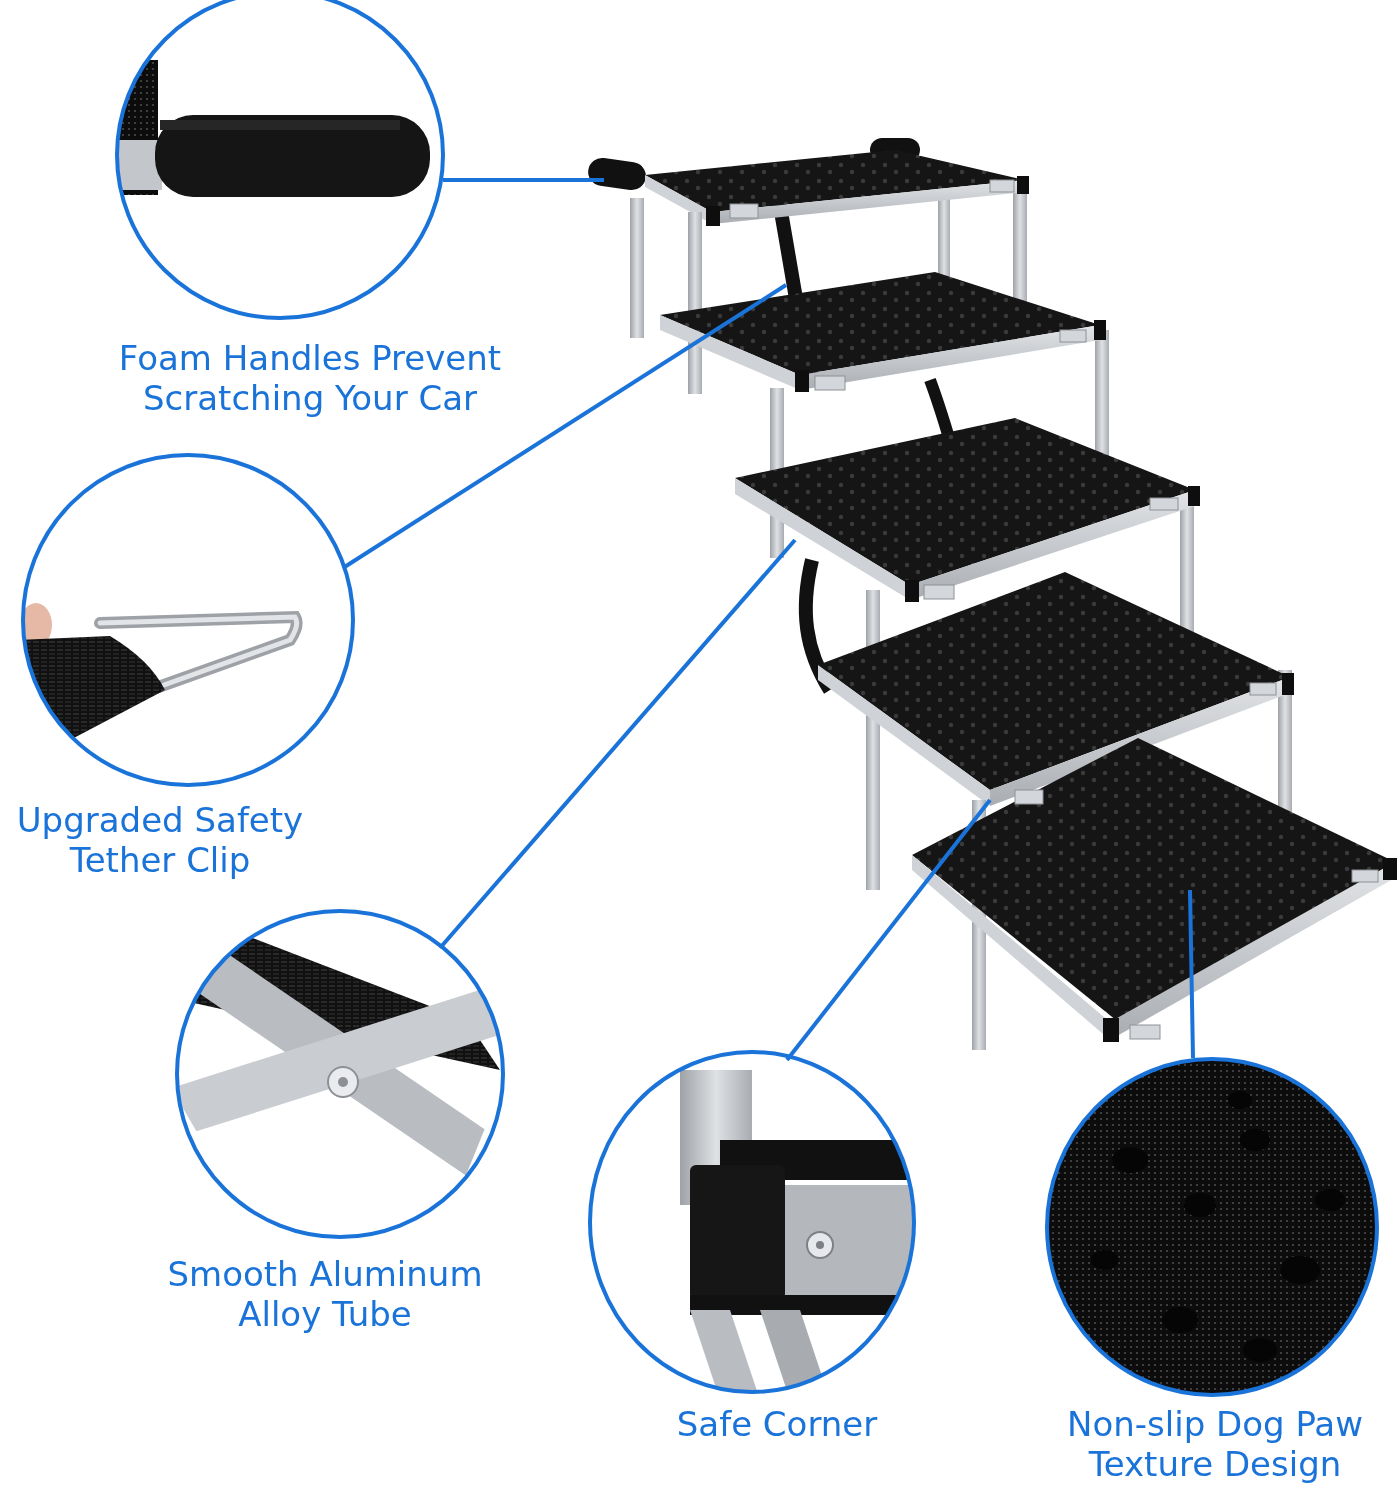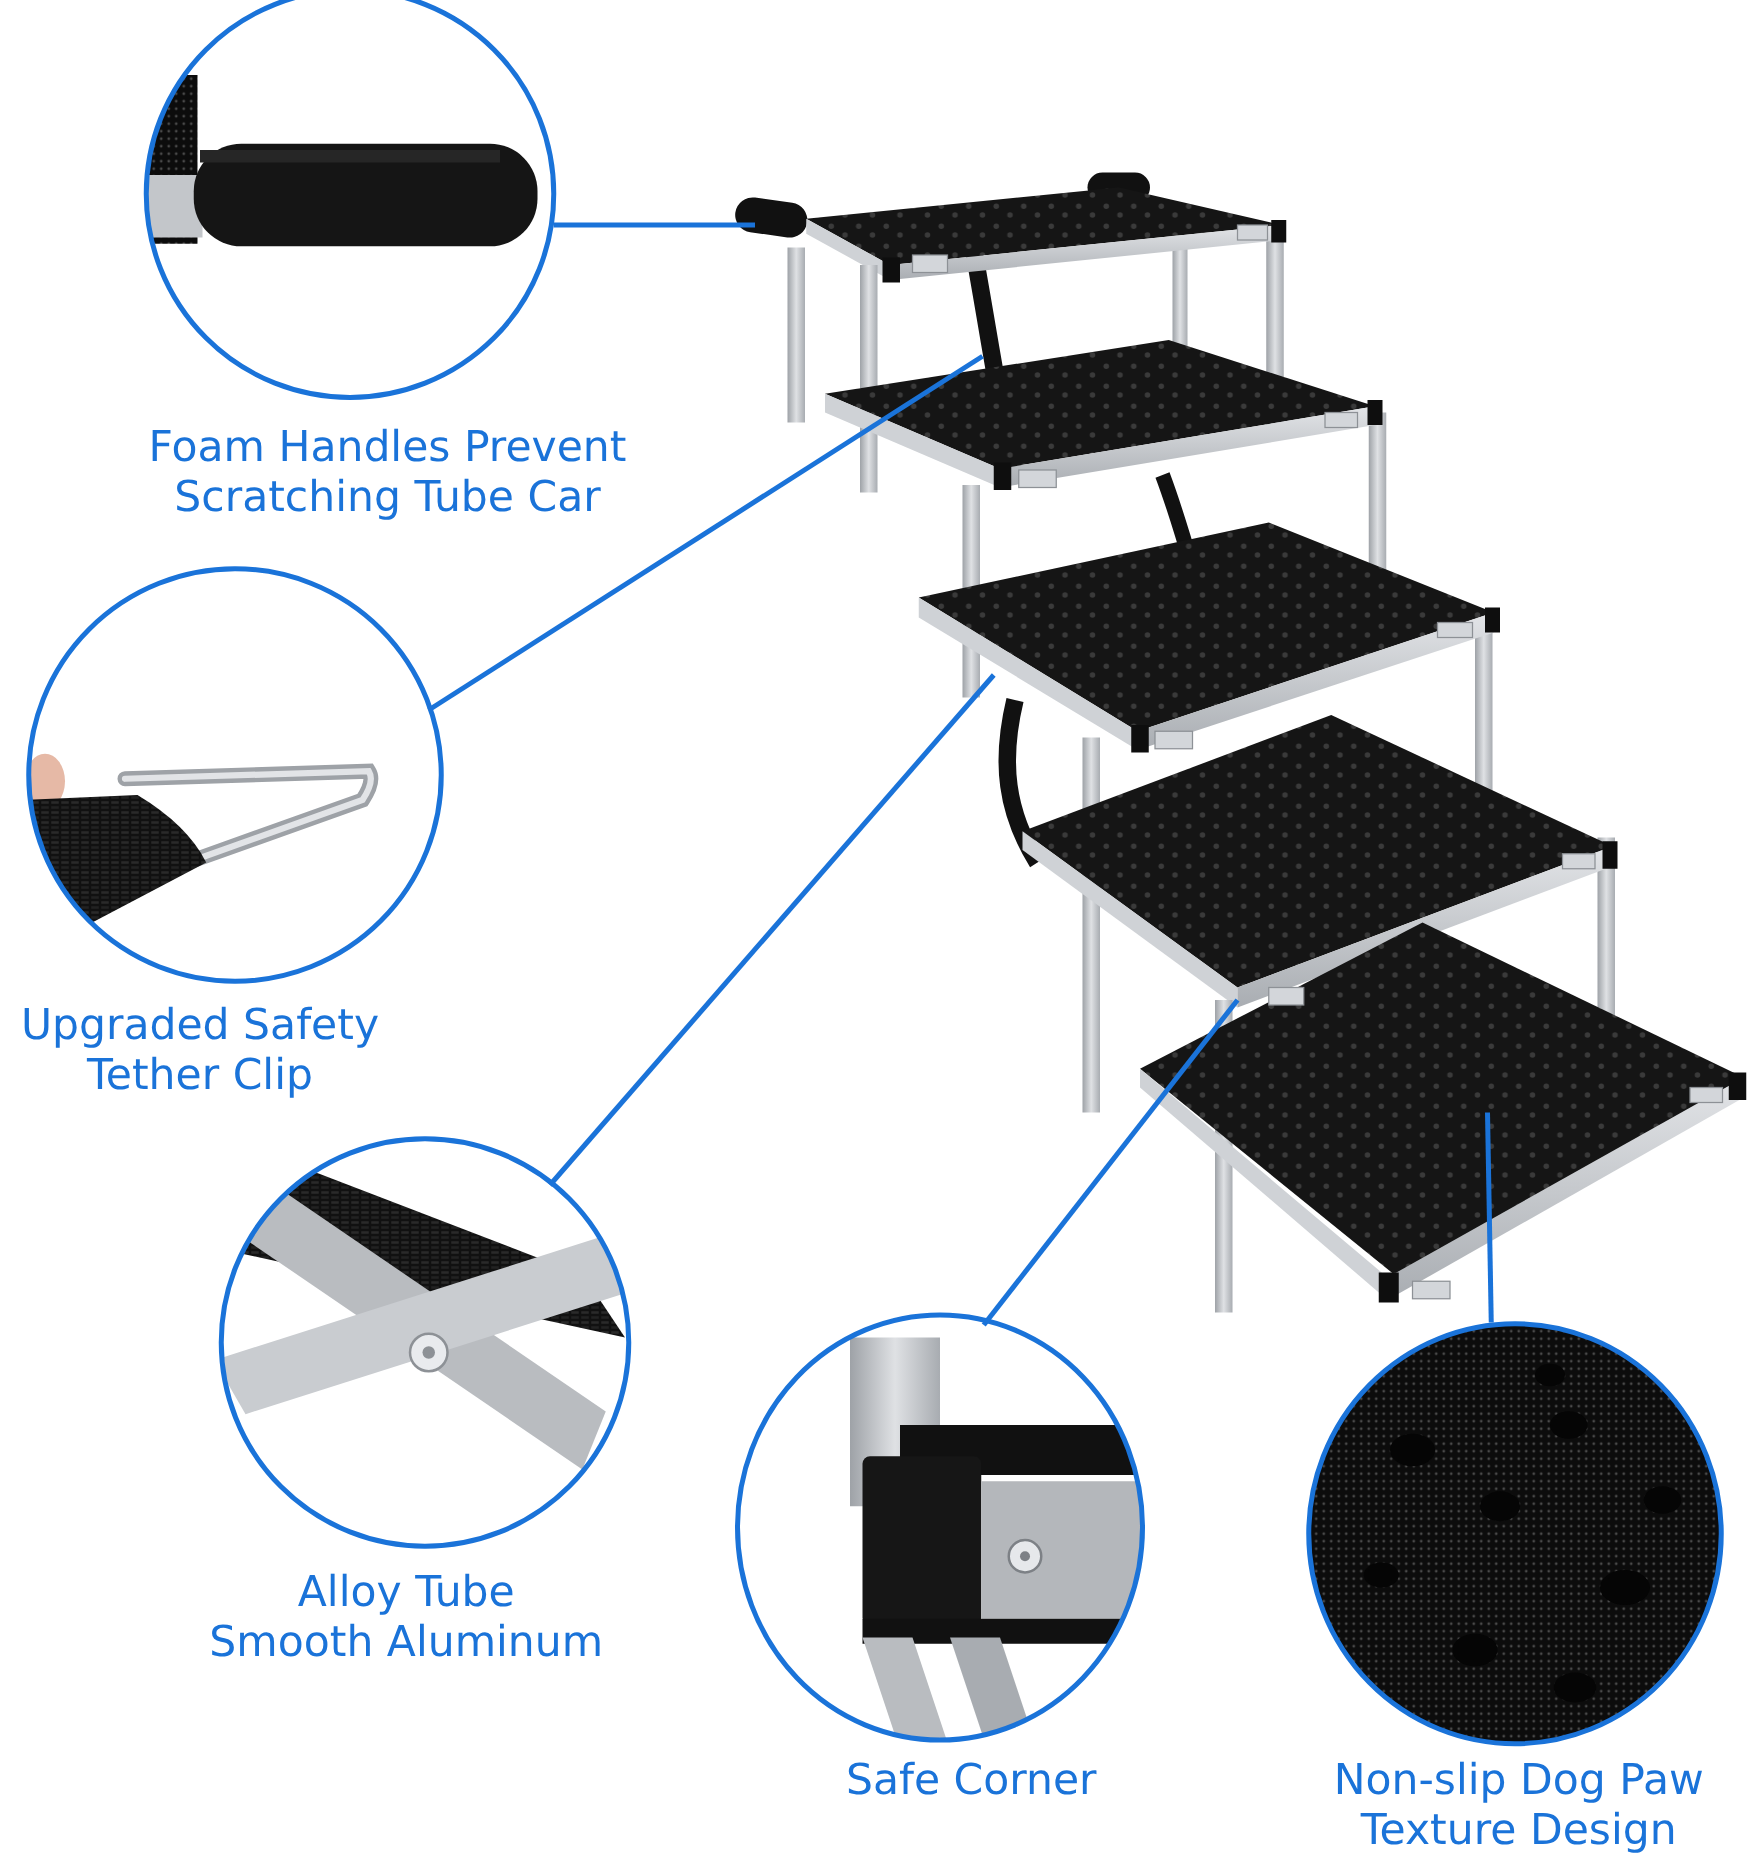--- a/index.html
+++ b/index.html
@@ -213,29 +213,29 @@
         <ellipse cx="1260" cy="1350" rx="17" ry="12"></ellipse>
         <ellipse cx="1240" cy="1100" rx="12" ry="9"></ellipse>
       </g>
     </g>
     <ellipse cx="1212" cy="1227" rx="165" ry="168" fill="none" stroke="#1a73d9" stroke-width="4"></ellipse>
   </g>
 </svg>
 
 <div class="label" id="lbl-foam">
   <span>Foam Handles Prevent</span>
-  <span>Scratching Tube Car</span>
+  <span>Scratching Your Car</span>
 </div>
 <div class="label" id="lbl-tether">
   <span>Upgraded Safety</span>
   <span>Tether Clip</span>
 </div>
 <div class="label" id="lbl-tube">
+  <span>Smooth Aluminum</span>
   <span>Alloy Tube</span>
-  <span>Smooth Aluminum</span>
 </div>
 <div class="label" id="lbl-corner">
   <span>Safe Corner</span>
 </div>
 <div class="label" id="lbl-paw">
   <span>Non-slip Dog Paw</span>
   <span>Texture Design</span>
 </div>
 
 </body></html>

